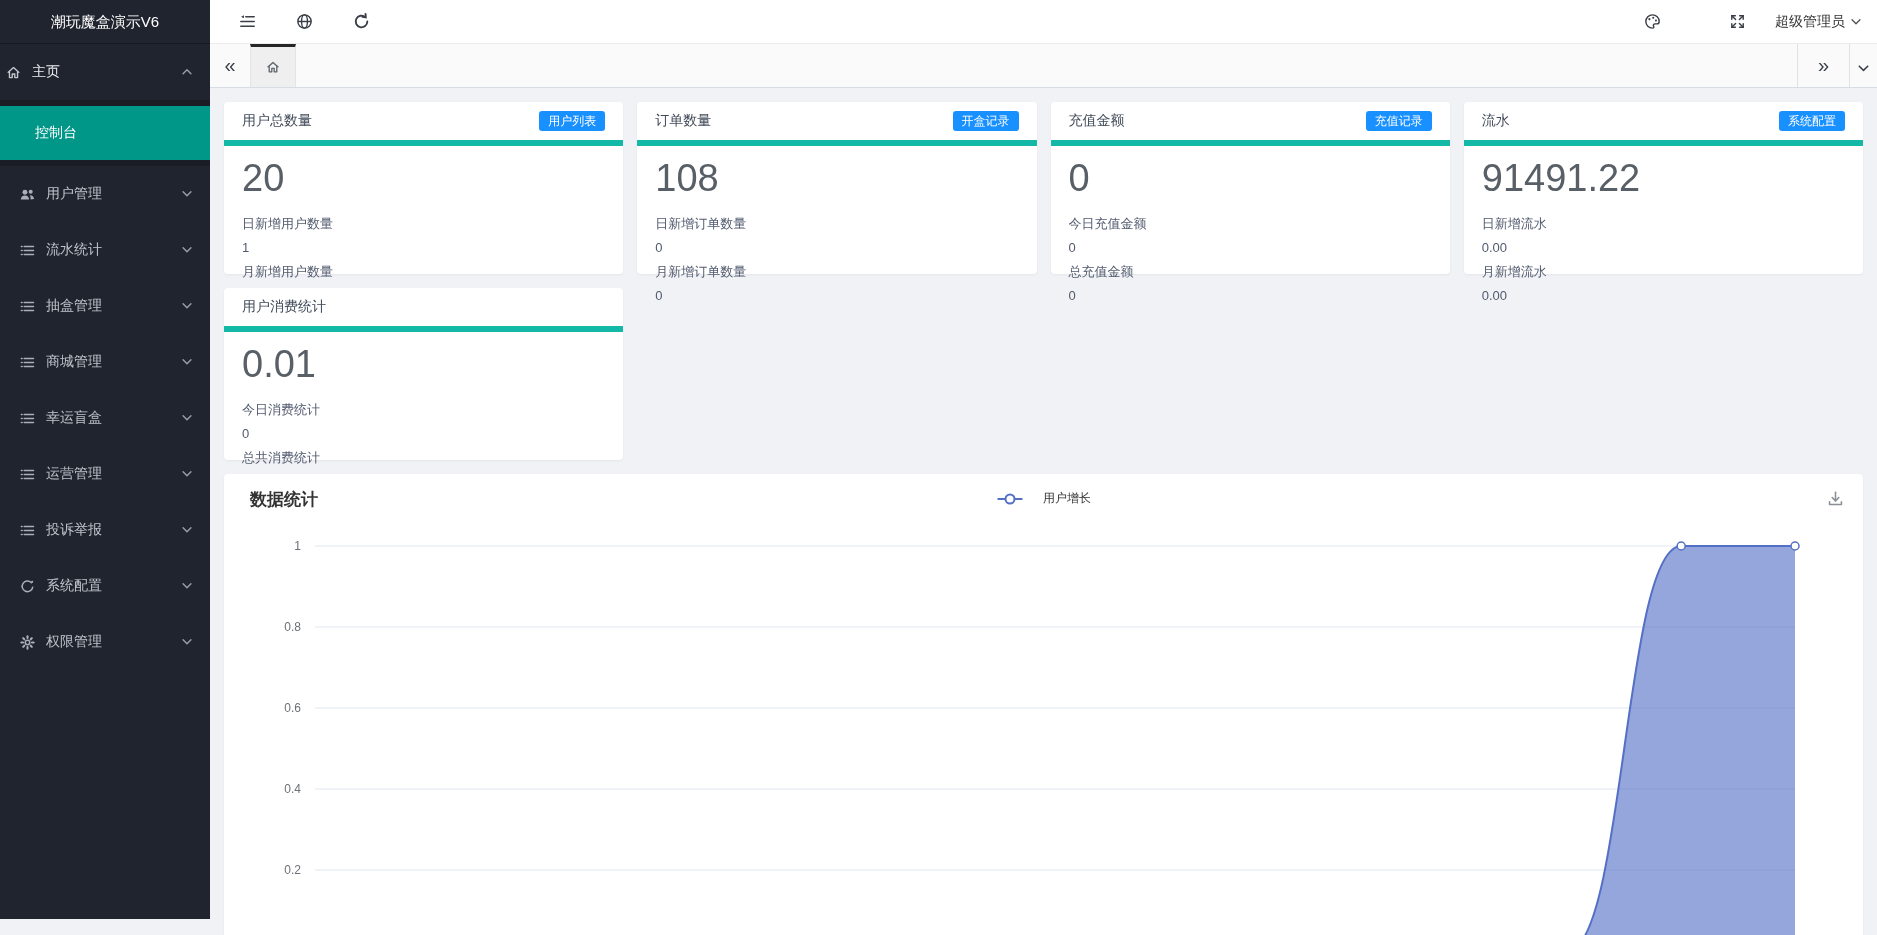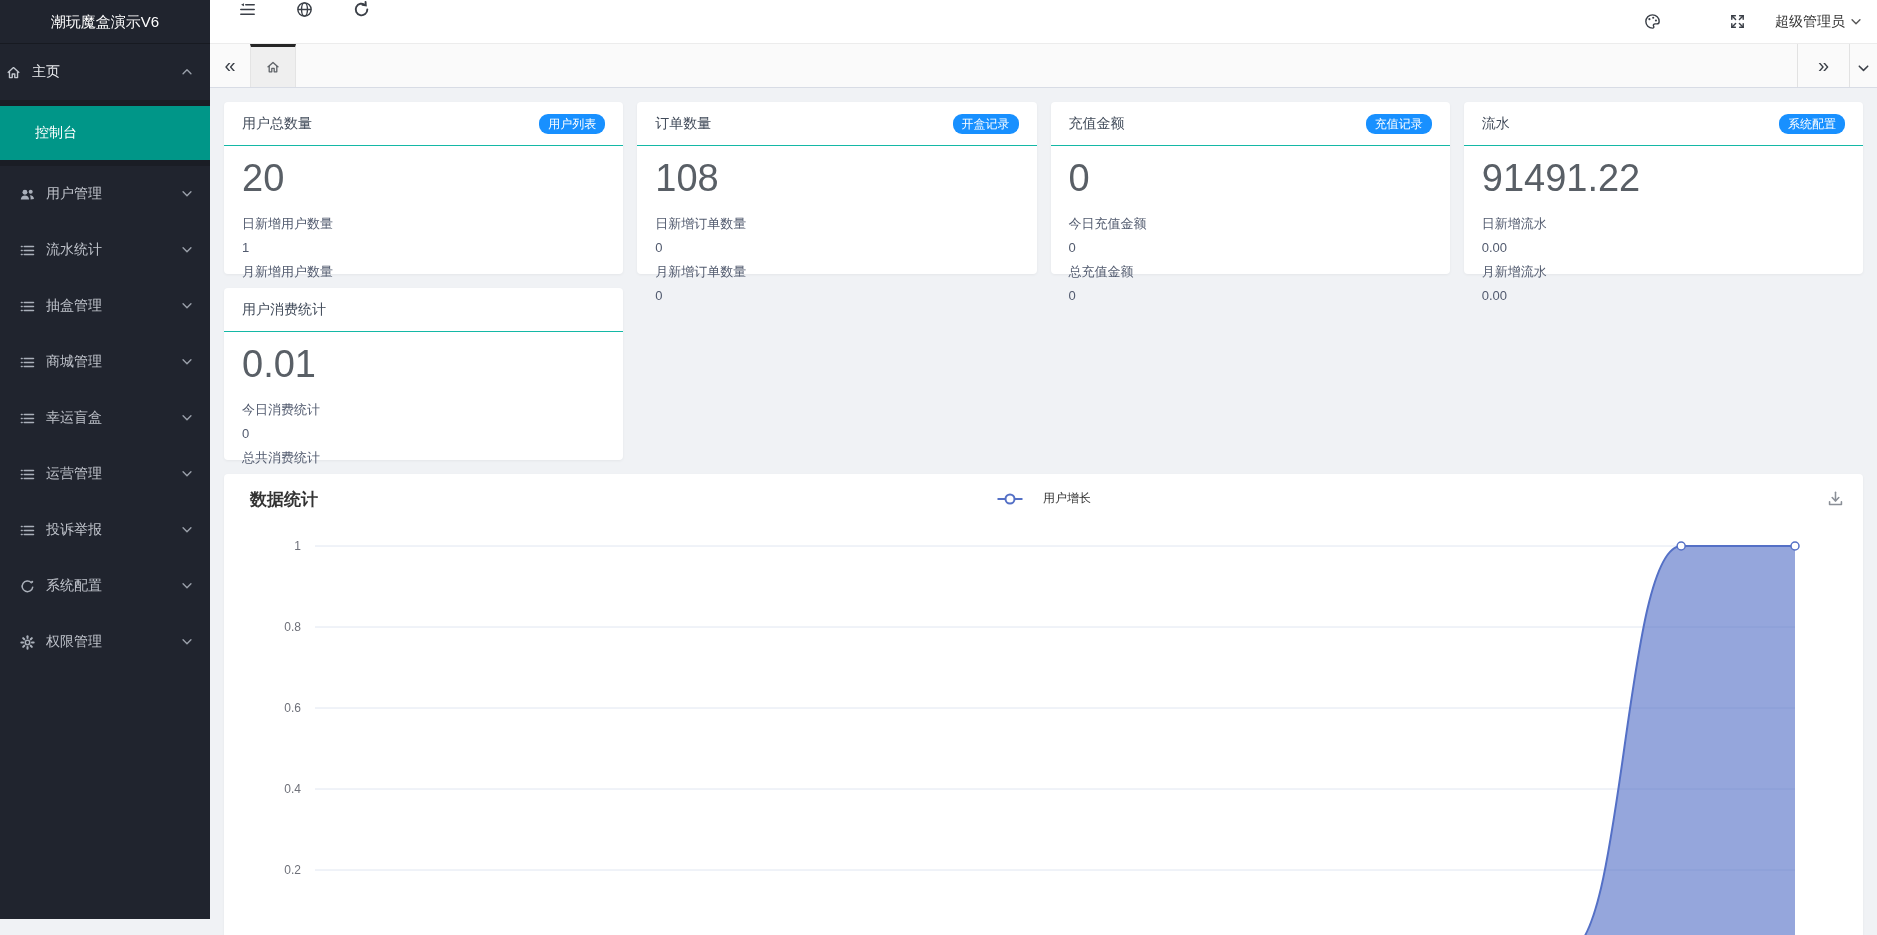--- a/index.html
+++ b/index.html
@@ -20,21 +20,21 @@
   .menu-item { height:56px; display:flex; align-items:center; padding:0 16px 0 19px;
                font-size:14px; color:#c0c4cc; cursor:pointer;justify-content:center; }
   .mi-icon { width:17px; height:17px; display:inline-flex; color:#aab0ba; flex:none; }
   .mi-icon svg { width:100%; height:100%; }
   .mi-label { margin-left:10px; flex:1; }
   .chev { width:14px; height:14px; color:#9aa0aa; flex:none; }
   .chev svg { width:100%; height:100%; }
 
   
   .main { margin-left:210px; }
-  .topbar { height:44px; background:#fff; display:flex; 
+  .topbar { height:44px; background:#fff; display:flex; align-items:center;
             border-bottom:1px solid #ececec; padding:0 14px 0 28px; }
   .tb-icon { width:19px; height:19px; color:#3a3f47; cursor:pointer; flex:none; }
   .tb-icon svg { width:100%; height:100%; }
   .tb-icon + .tb-icon { margin-left:38px; }
   .tb-spacer { flex:1; }
   .tb-right { display:flex; align-items:center; gap:28px; }
   .user-box { display:flex; align-items:center; gap:4px; font-size:14px; color:#333; cursor:pointer; }
   .user-box .chev { color:#555; }
 
   
@@ -52,23 +52,23 @@
              justify-content:center; font-size:20px; color:#3a3f47; cursor:pointer; }
   .tab-btn.small { width:28px; overflow:hidden; }
   .tab-btn .chev { color:#3a3f47; width:15px; height:15px; }
 
   
   .content { height:847px; padding:14px; overflow:hidden; }
   .cards-grid { display:grid; grid-template-columns:repeat(4,1fr); gap:14px; }
   .stat-card { background:#fff; border-radius:4px; height:172px;
                box-shadow:0 1px 3px rgba(0,0,0,.05); }
   .card-head { display:flex; justify-content:space-between; align-items:center; height:44px;
-               padding:0 18px; border-bottom:1px solid #14b8a6; font-size:14px; color:#404a59; }
+               padding:0 18px; border-bottom:6px solid #14b8a6; font-size:14px; color:#404a59; }
   .badge { background:#1890ff; color:#fff; font-size:12px; line-height:1; padding:4px 9px;
-           border-radius:9px; cursor:pointer; }
+           border-radius:3px; cursor:pointer; }
   .big-value { font-size:38px; line-height:1.15; color:#595f66; padding:11px 18px 4px; }
   .stat-rows { margin-top:7px; }
   .stat-row { display:flex; justify-content:space-between; padding:0 18px; font-size:13px;
               color:#515a6e; line-height:24px;flex-direction:column; }
   .second-row { margin-top:14px; }
 
   
   .chart-card { position:relative; margin-top:14px; background:#fff; border-radius:4px;
                 height:520px; box-shadow:0 1px 3px rgba(0,0,0,.05); overflow:hidden; }
   .chart-title { position:absolute; left:26px; top:14px; font-size:17px; font-weight:bold; color:#333; }

